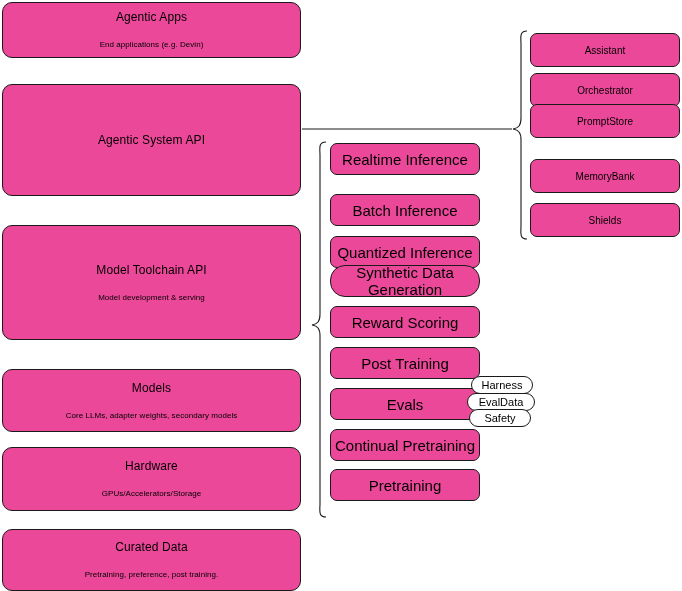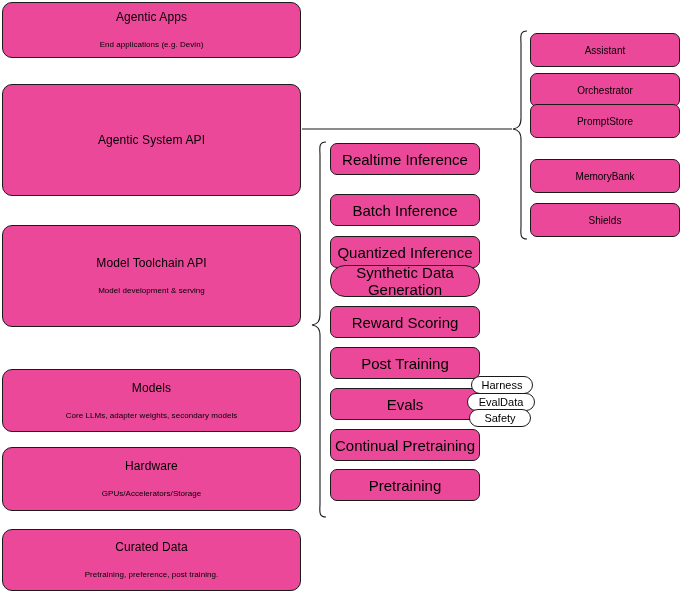--- a/index.html
+++ b/index.html
@@ -124,21 +124,21 @@
 
 <div class="node layer" style="top:2px; height:56px;">
   <div class="title">Agentic Apps</div>
   <div class="subtitle">End applications (e.g. Devin)</div>
 </div>
 
 <div class="node layer" style="top:84px; height:112px;text-align:right;">
   <div class="title">Agentic System API</div>
 </div>
 
-<div class="node layer" style="top:225px; height:102px;">
+<div class="node layer" style="top:225px; height:115px;">
   <div class="title">Model Toolchain API</div>
   <div class="subtitle">Model development &amp; serving</div>
 </div>
 
 <div class="node layer" style="top:369px; height:63px;">
   <div class="title">Models</div>
   <div class="subtitle">Core LLMs, adapter weights, secondary models</div>
 </div>
 
 <div class="node layer" style="top:447px; height:64px;">

